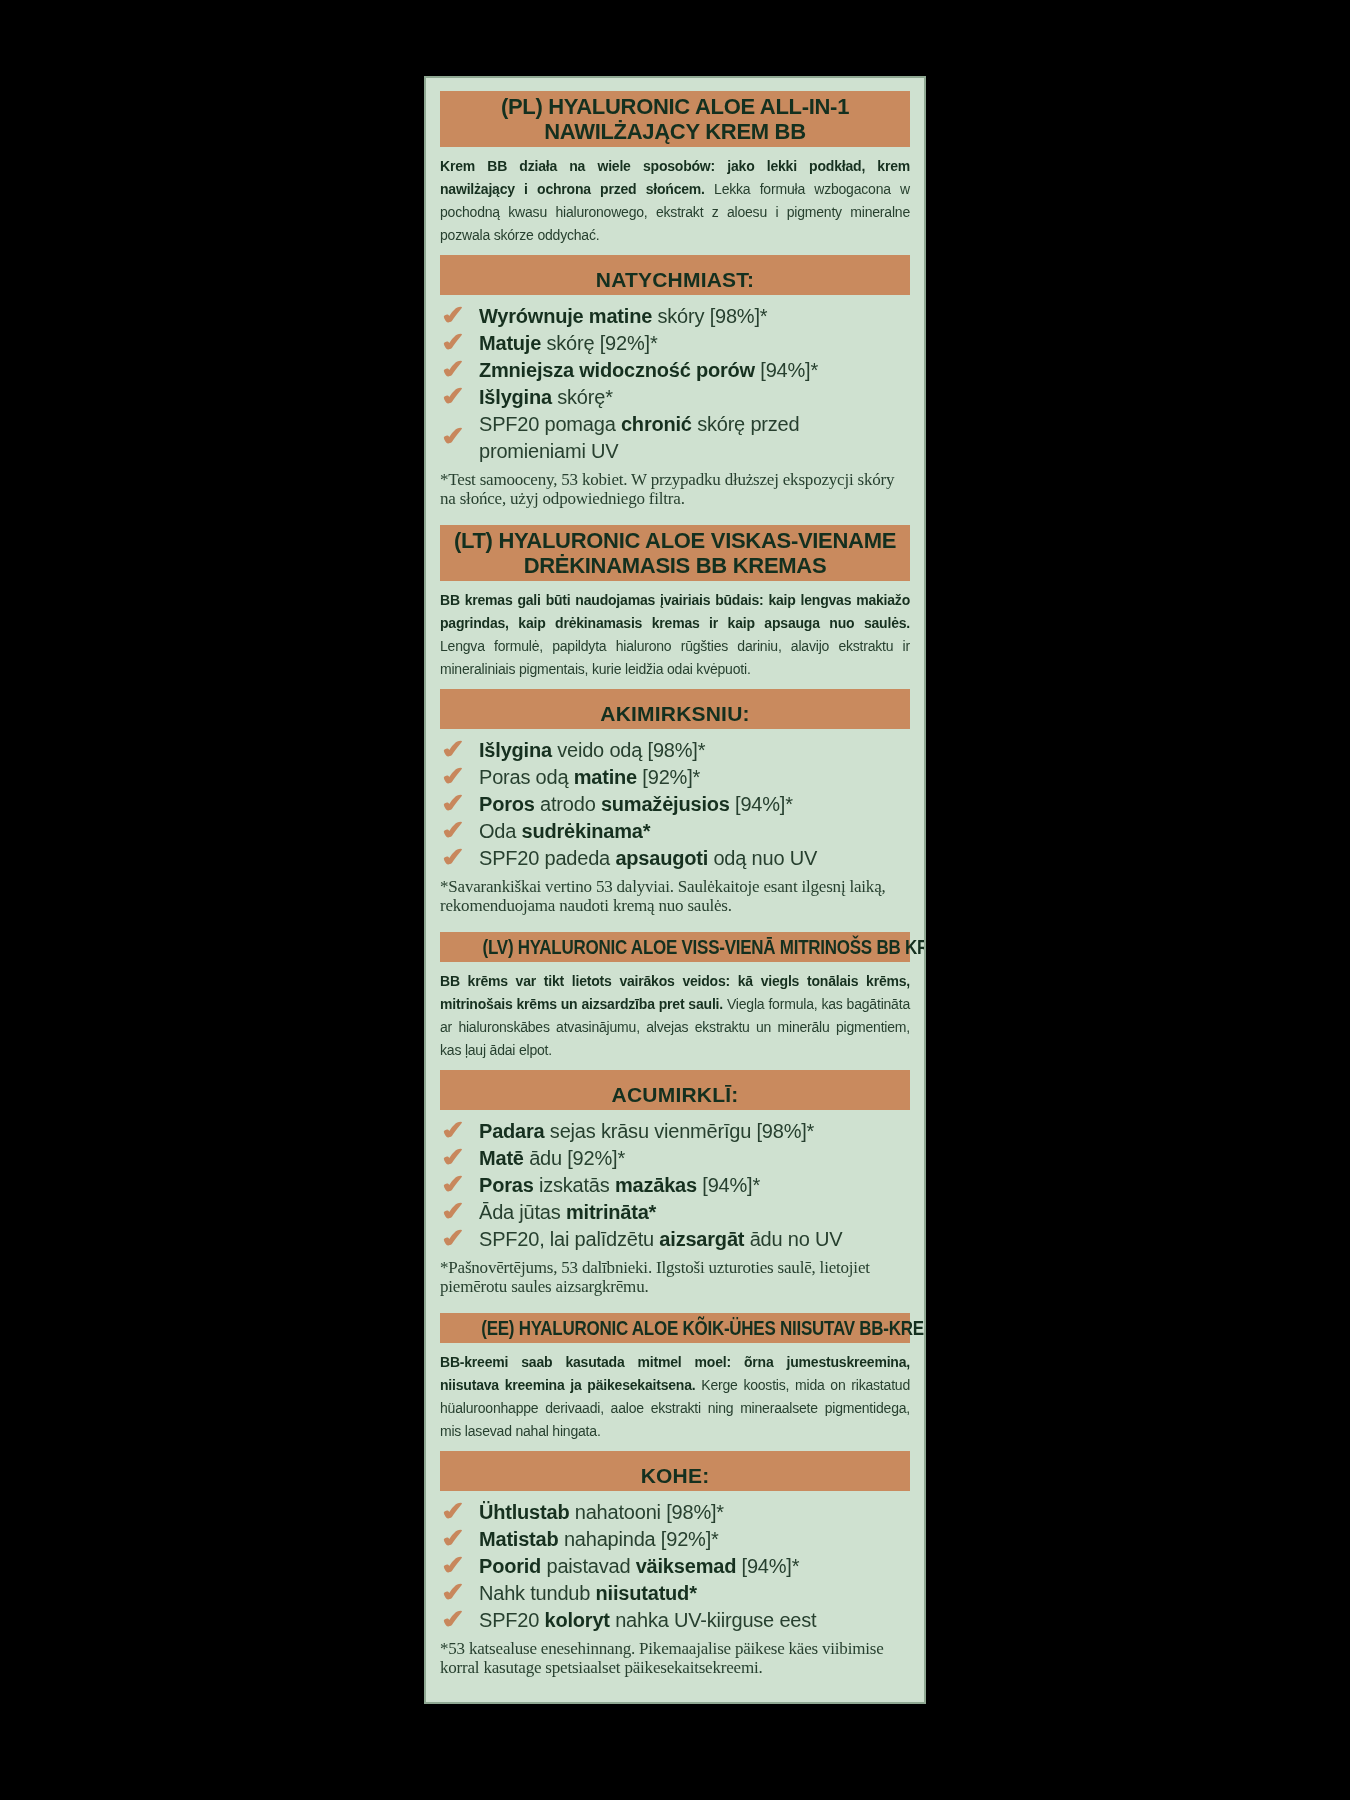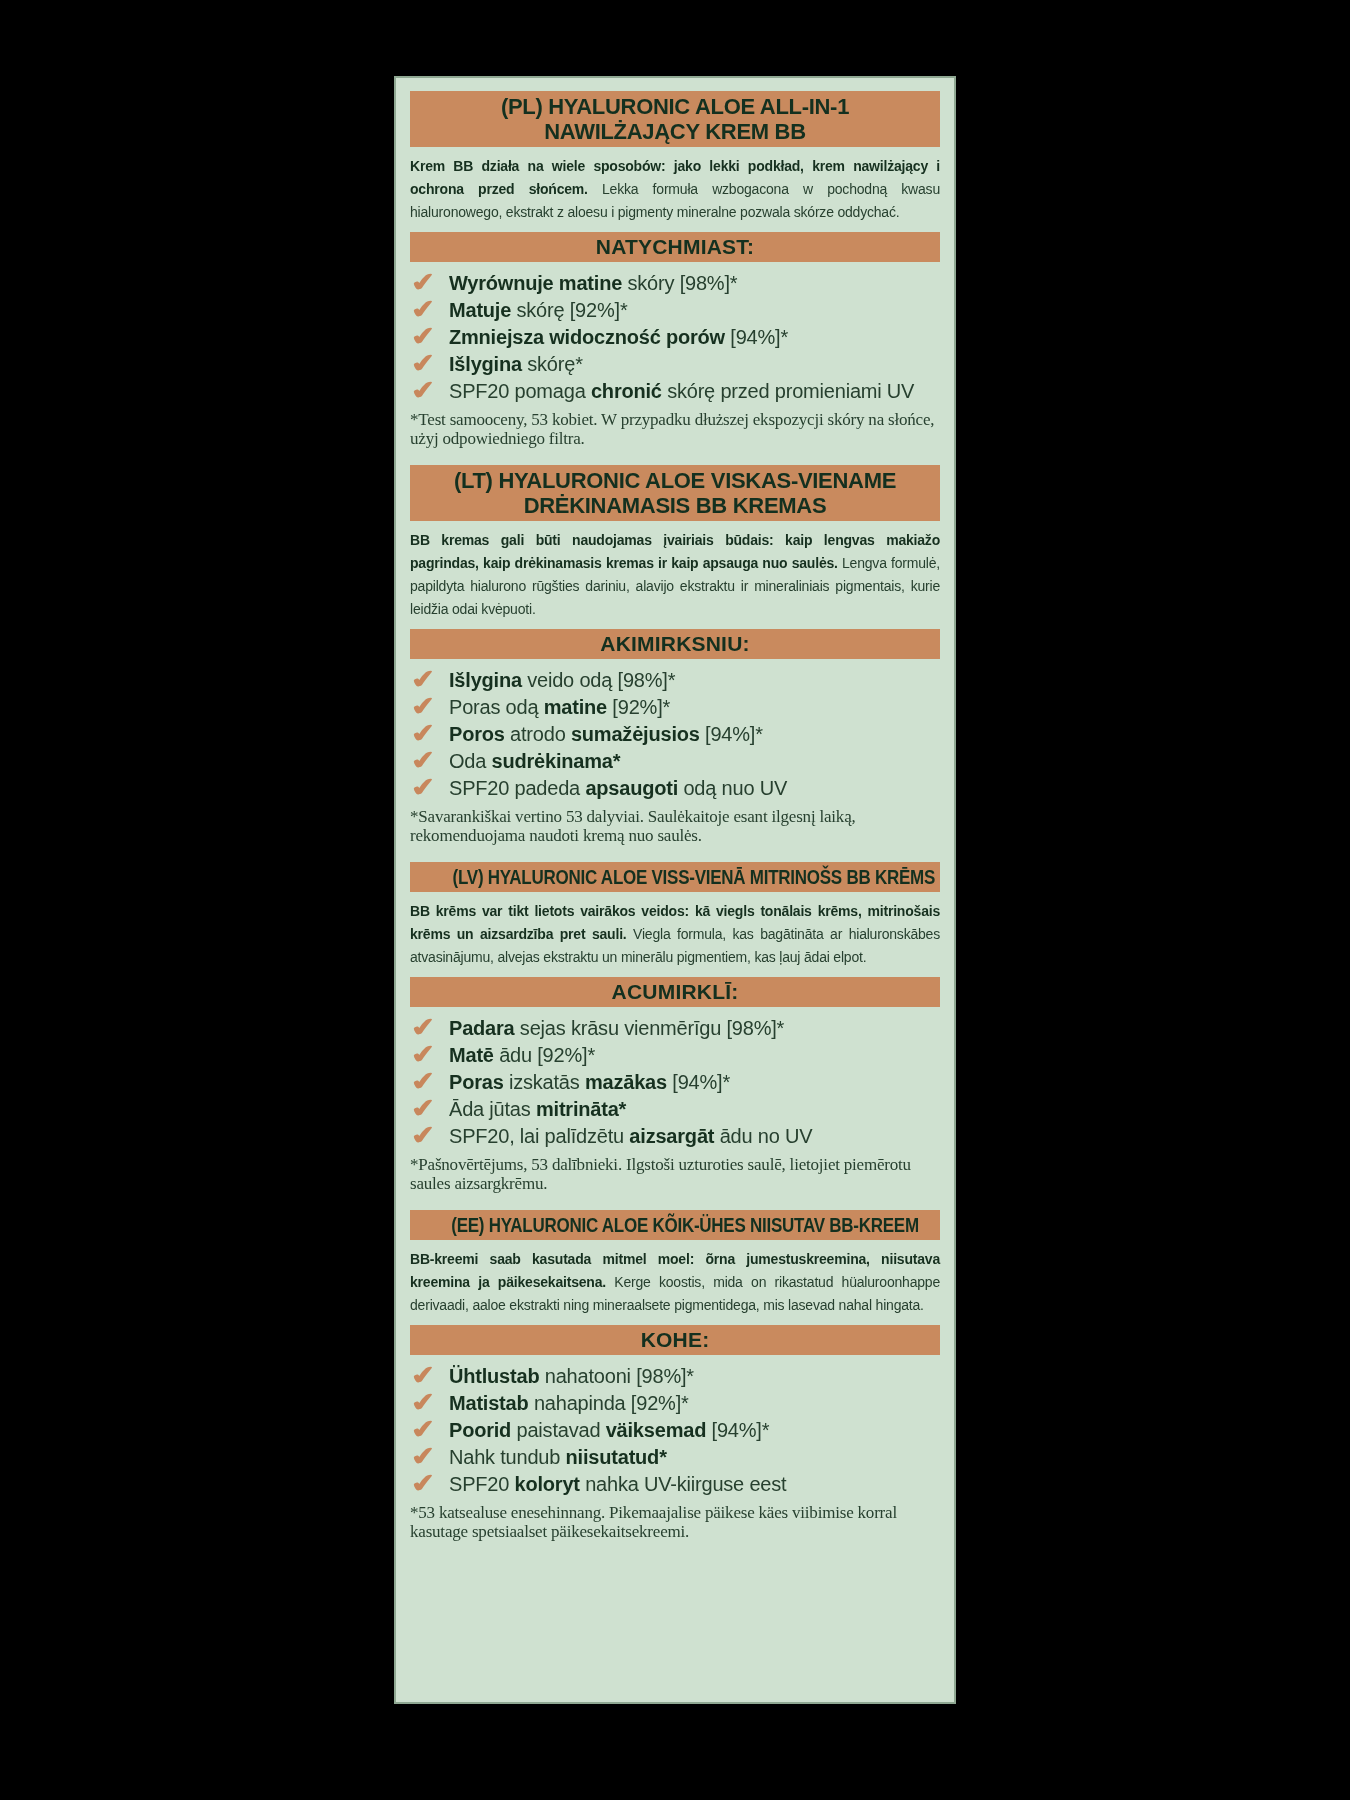--- a/index.html
+++ b/index.html
@@ -8,21 +8,21 @@
     background: var(--background, #000000);
   }
   body {
     width: 1350px;
     height: 1800px;
     overflow: hidden;
     font-family: "Liberation Sans", sans-serif;
   }
   .panel {
     box-sizing: border-box;
-    width: 562px;
+    width: 502px;
     height: 1628px;
     margin: 76px auto 0;
     background: var(--panel-bg, #cfe1d0);
     border: 2px solid var(--panel-border, #8fa892);
     padding: 13px 13px 0;
     overflow: hidden;
     color: var(--text, #27402f);
   }
   .bar {
     background: var(--bar-bg, #c98a5e);
@@ -45,20 +45,21 @@
     font-size: 20px;
     line-height: 24px;
     white-space: nowrap;
     transform: scaleX(0.85);
     transform-origin: center;
   }
   .sub-bar .bar-text {
     font-size: 21px;
     line-height: 24px;
     letter-spacing: 0.2px;
+    margin-top: 10px;
   }
   .intro {
     margin: 0 1px 8px;
     font-size: 14px;
     line-height: 23px;
     text-align: justify;
     letter-spacing: -0.2px;
   }
   .intro b, .check-text b {
     color: var(--text-bold, #16301f);

